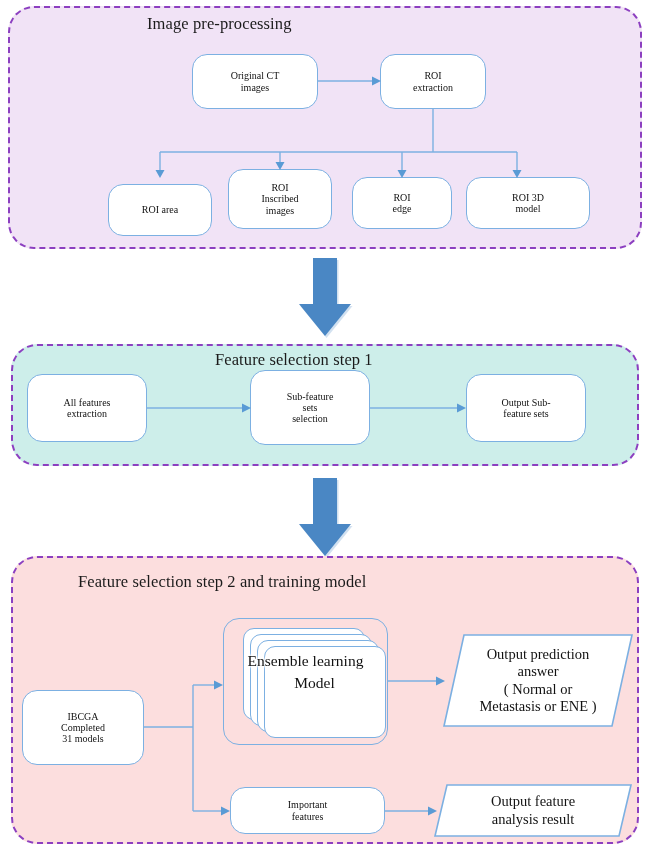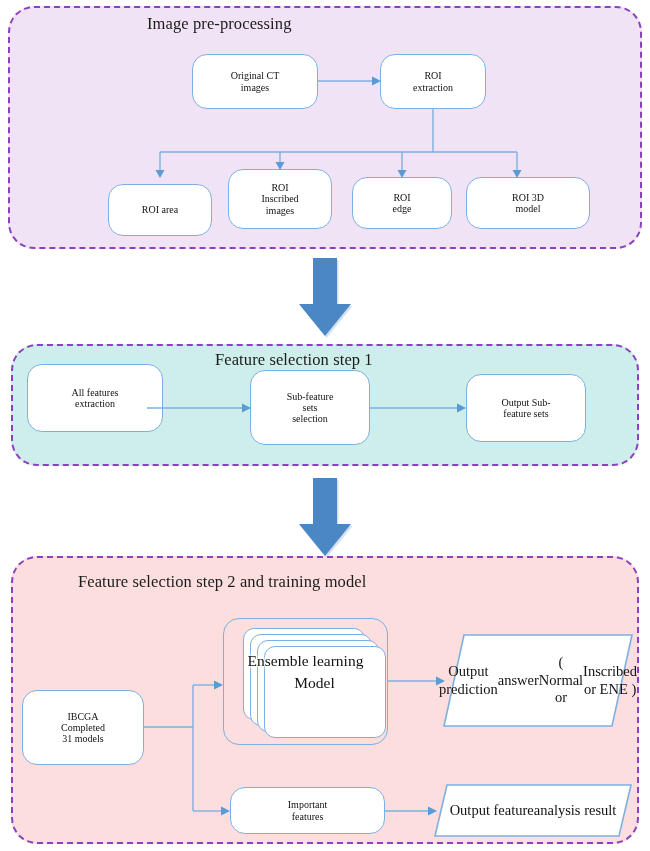--- a/index.html
+++ b/index.html
@@ -79,21 +79,21 @@
   #node-original-ct { left: 192px; top: 54px;  width: 126px; height: 55px; }
   #node-roi-extraction { left: 380px; top: 54px; width: 106px; height: 55px; }
 
   
   #node-roi-area      { left: 108px; top: 177px; width: 104px; height: 52px; margin-top: 7px; }
   #node-roi-inscribed { left: 228px; top: 169px; width: 104px; height: 60px; }
   #node-roi-edge      { left: 352px; top: 177px; width: 100px; height: 52px; }
   #node-roi-3d        { left: 466px; top: 177px; width: 124px; height: 52px; }
 
   
-  #node-all-features { left: 27px;  top: 364px; width: 136px; height: 68px; }
+  #node-all-features { left: 27px;  top: 374px; width: 120px; height: 68px; }
   #node-subfeature-sel { left: 250px; top: 370px; width: 120px; height: 75px; }
   #node-output-sub   { left: 466px; top: 374px; width: 120px; height: 68px; }
 
   
   #node-ibcga { left: 22px; top: 690px; width: 122px; height: 75px; }
   #node-important-features { left: 230px; top: 787px; width: 155px; height: 47px; }
 
   
   #ensemble-outer {
     position: absolute;
@@ -134,21 +134,21 @@
   
   .parallelogram {
     position: absolute;
   }
   .parallelogram svg { display: block; overflow: visible; }
   .parallelogram .ptext {
     position: absolute;
     left: 0; top: 0;
     width: 100%; height: 100%;
     display: flex;
-    flex-direction: row;
+    flex-direction: column;
     align-items: center;
     justify-content: center;
     text-align: center;
     font-size: 14.5px;
     line-height: 1.2;
     color: #121212;
   }
   #para-prediction { left: 442px; top: 633px; width: 192px; height: 95px; }
   #para-feature-analysis { left: 433px; top: 783px; width: 200px; height: 55px; }
 
@@ -289,21 +289,21 @@
   </div>
 
   <div class="parallelogram" id="para-prediction">
     <svg width="192" height="95" viewBox="0 0 192 95" preserveAspectRatio="none">
       <polygon points="22,2 190,2 170,93 2,93" fill="#ffffff" stroke="#7cb0e2" stroke-width="1.6"></polygon>
     </svg>
     <div class="ptext">
       <span>Output prediction</span>
       <span>answer</span>
       <span>( Normal or</span>
-      <span>Inscribed or ENE )</span>
+      <span>Metastasis or ENE )</span>
     </div>
   </div>
 
   <div class="parallelogram" id="para-feature-analysis">
     <svg width="200" height="55" viewBox="0 0 200 55" preserveAspectRatio="none">
       <polygon points="14,2 198,2 186,53 2,53" fill="#ffffff" stroke="#7cb0e2" stroke-width="1.6"></polygon>
     </svg>
     <div class="ptext">
       <span>Output feature</span>
       <span>analysis  result</span>

